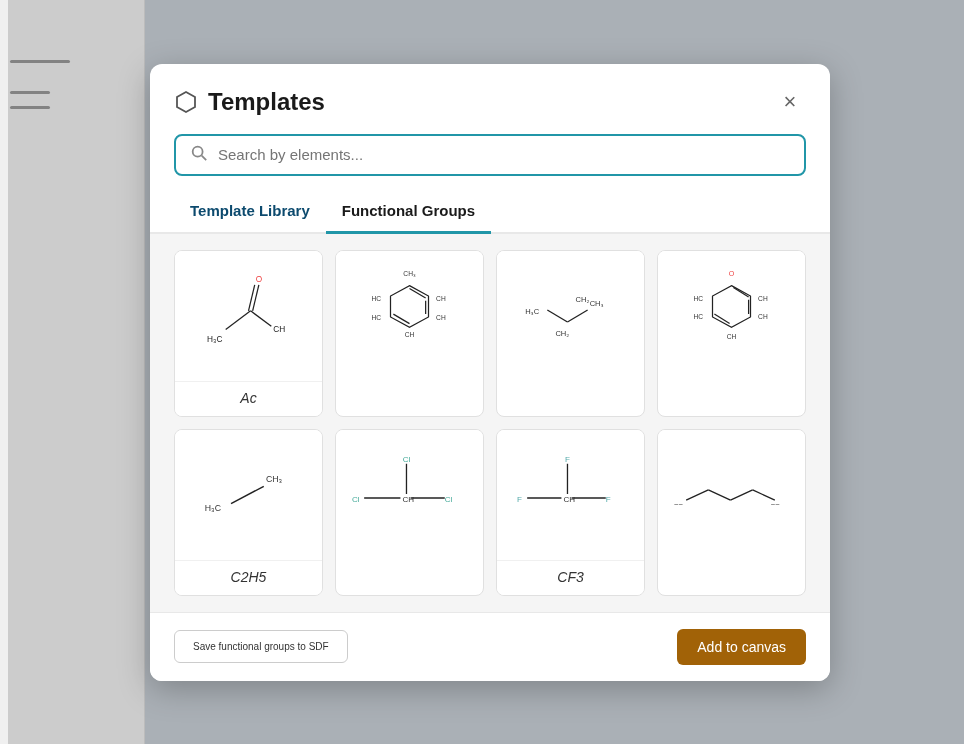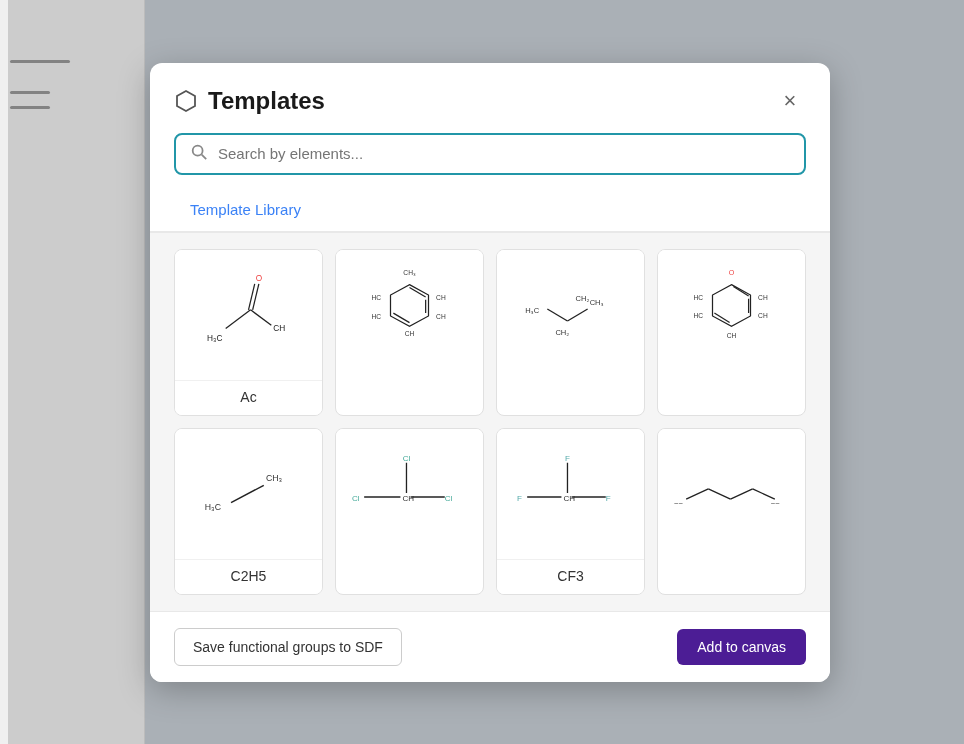--- a/index.html
+++ b/index.html
@@ -144,24 +144,24 @@
       border-bottom: 2px solid #e8e8e8;
       gap: 0;
     }
 
     .tab {
       padding: 10px 16px 12px;
       font-size: 15px;
       cursor: pointer;
       border: none;
       background: none;
-      color: #3b82f6;
+      color: #0c4a6e;
       border-bottom: 3px solid transparent;
       margin-bottom: -2px;
-      font-weight: 400;
+      font-weight: 700;
     }
 
     .tab.active {
       color: #1a1a1a;
       font-weight: 700;
       border-bottom: 3px solid #2196a8;
     }
 
     
     .modal-content {
@@ -200,20 +200,21 @@
     }
 
     .molecule-name {
       width: 100%;
       text-align: center;
       font-size: 14px;
       color: #333;
       padding: 8px 4px 10px;
       border-top: 1px solid #f0f0f0;
       background: #fff;
+      font-style: italic;
     }
 
     
     svg.molecule-svg {
       width: 100%;
       height: 100%;
     }
 
     
     .modal-footer {
@@ -223,28 +224,28 @@
       padding: 16px 24px;
       background: #fff;
       border-top: 1px solid #e8e8e8;
     }
 
     .btn-save-sdf {
       border: 1px solid #ccc;
       background: #fff;
       border-radius: 6px;
       padding: 10px 18px;
-      font-size: 14px;
+      font-size: 10px;
       color: #333;
       cursor: pointer;
     }
 
     .btn-add-canvas {
       border: none;
-      background: #4c1d95;
+      background: #a16207;
       border-radius: 6px;
       padding: 10px 20px;
       font-size: 14px;
       color: #fff;
       cursor: pointer;
     }
 
     
     .modal-content::-webkit-scrollbar { width: 6px; }
     .modal-content::-webkit-scrollbar-track { background: #f0f0f0; }
@@ -285,20 +286,21 @@
             <circle cx="8.5" cy="8.5" r="5.5"></circle>
             <line x1="13" y1="13" x2="18" y2="18"></line>
           </svg>
         </span>
         <input type="text" class="search-input" placeholder="Search by elements..." style="">
       </div>
     </div>
 
     <div class="tabs-container">
       <button class="tab">Template Library</button>
+      <button class="tab active">Functional Groups</button>
     </div>
 
     <div class="modal-content">
       <div class="molecule-grid">
 
         <div class="molecule-card">
           <div class="molecule-image">
             <svg viewBox="0 0 120 110" class="molecule-svg">
               <text x="70" y="22" font-size="8" fill="#e44" text-anchor="middle">O</text>
 

